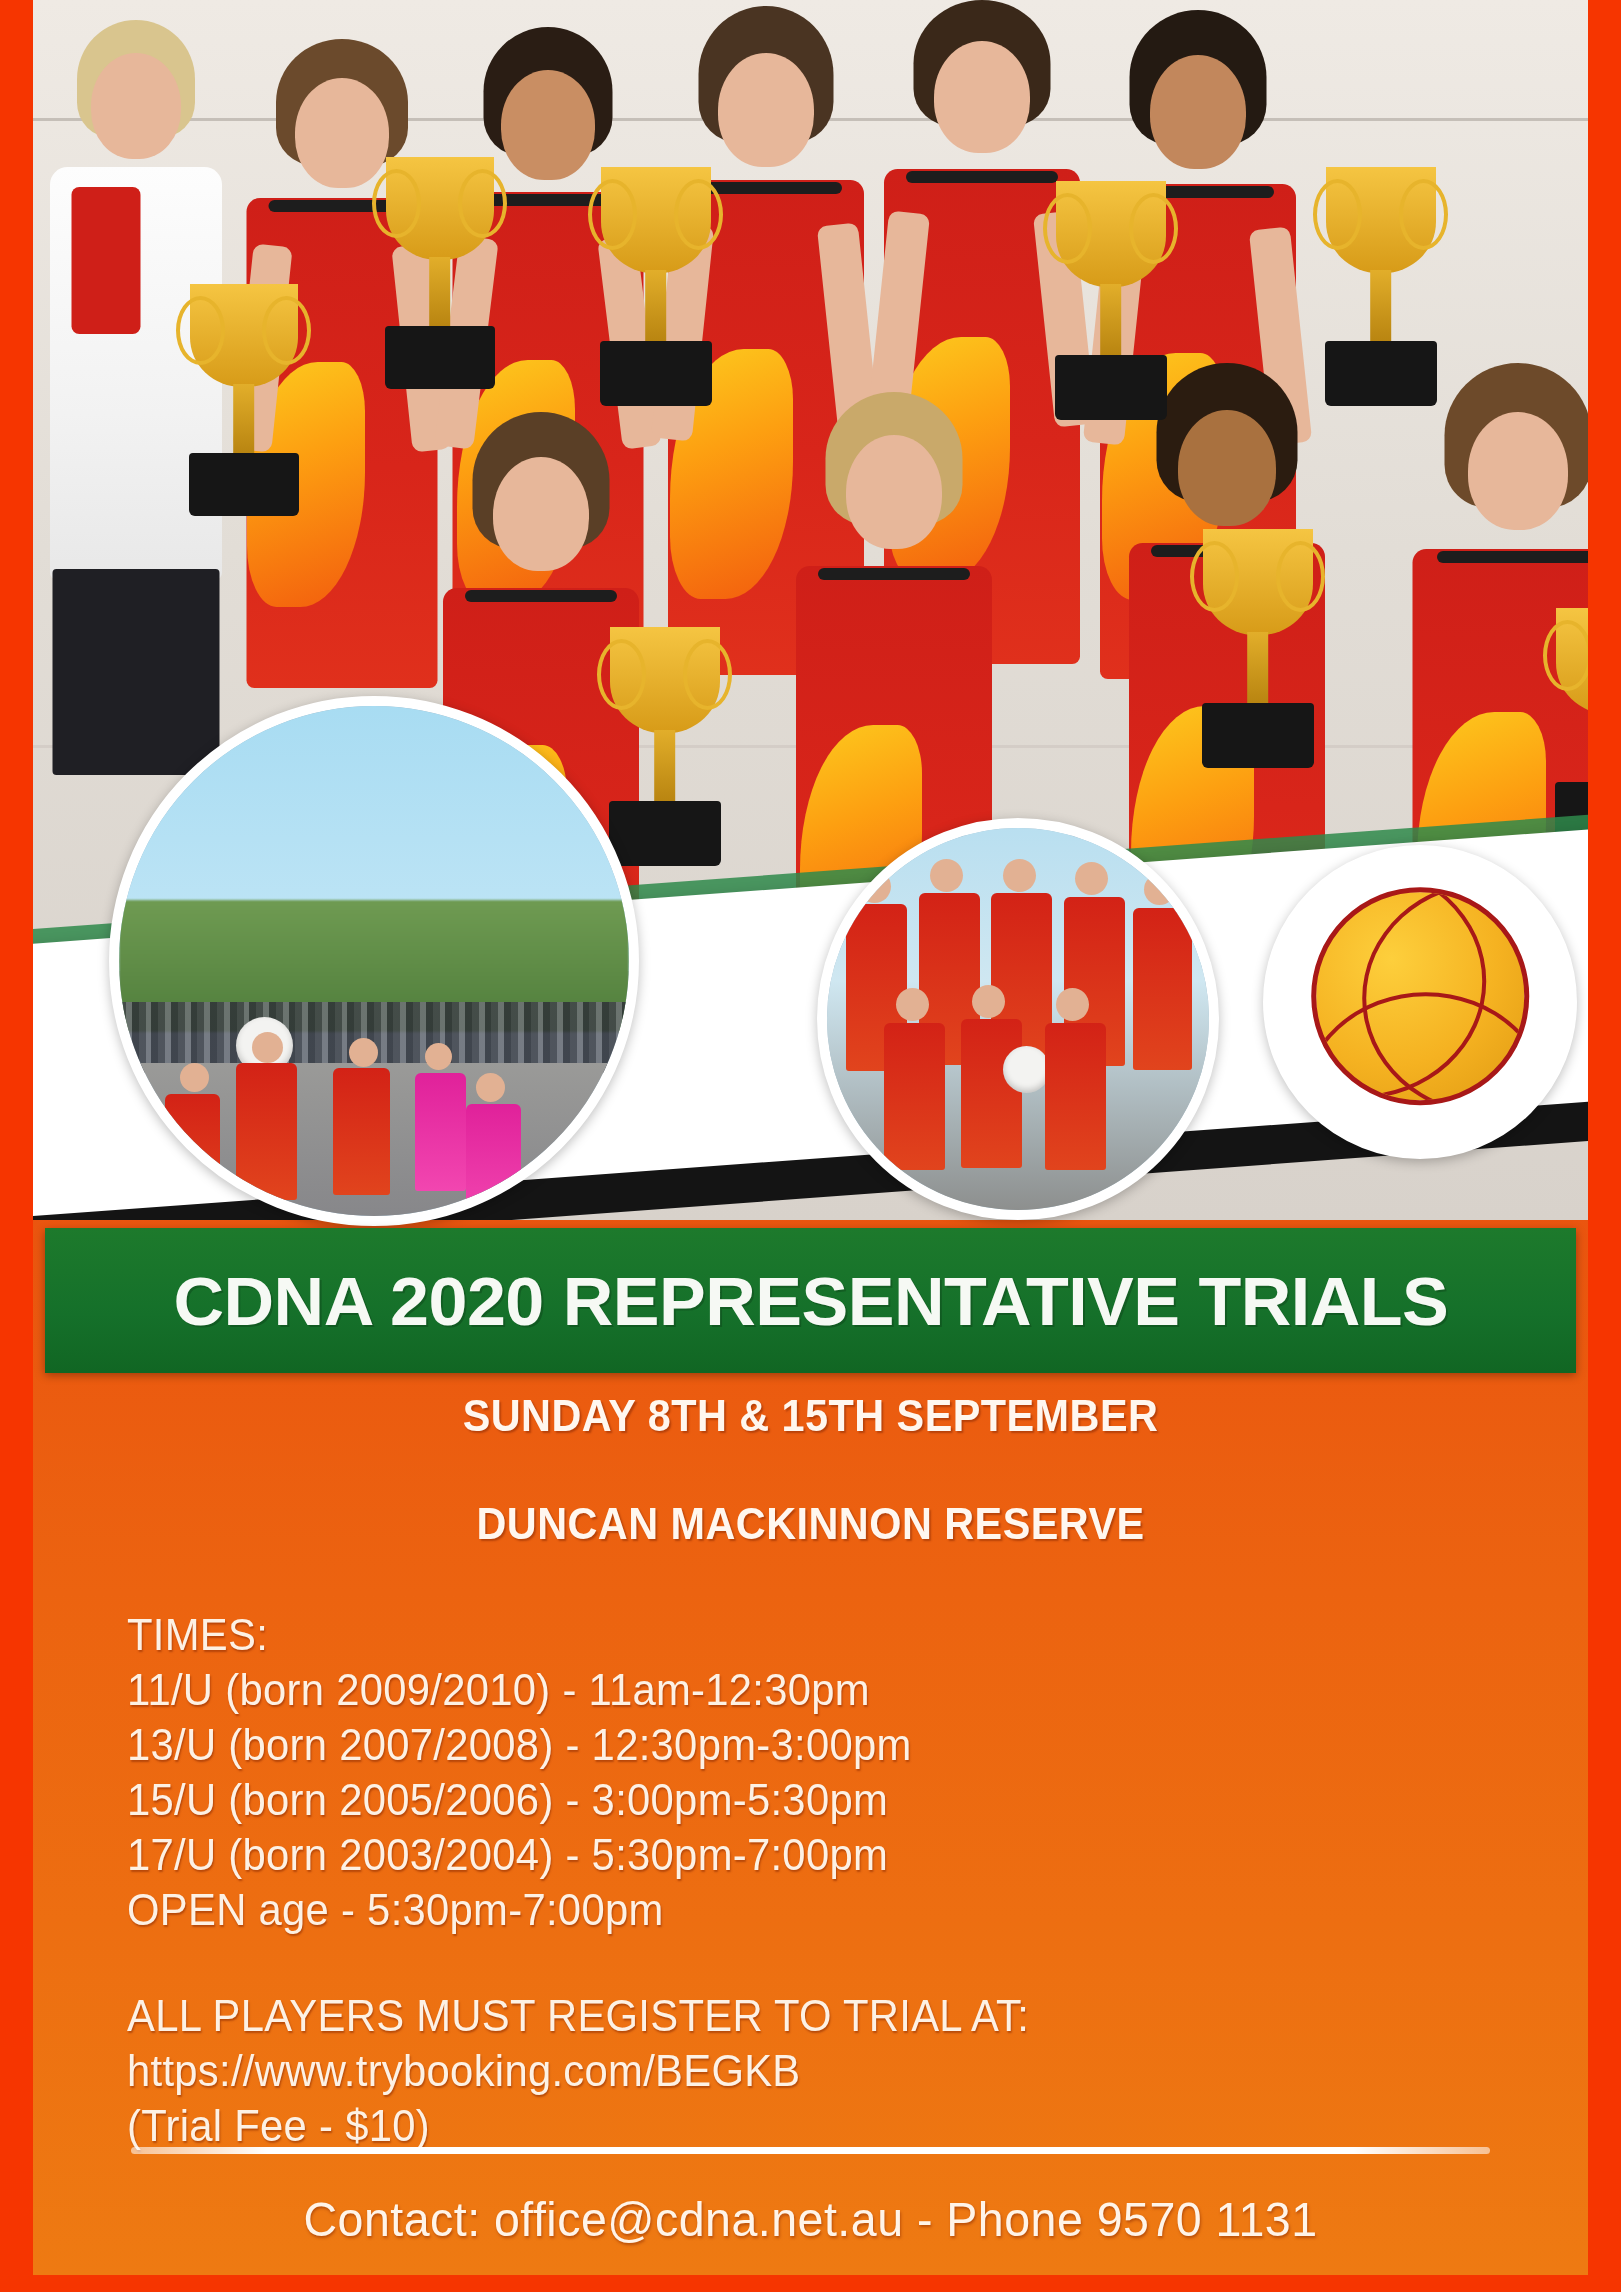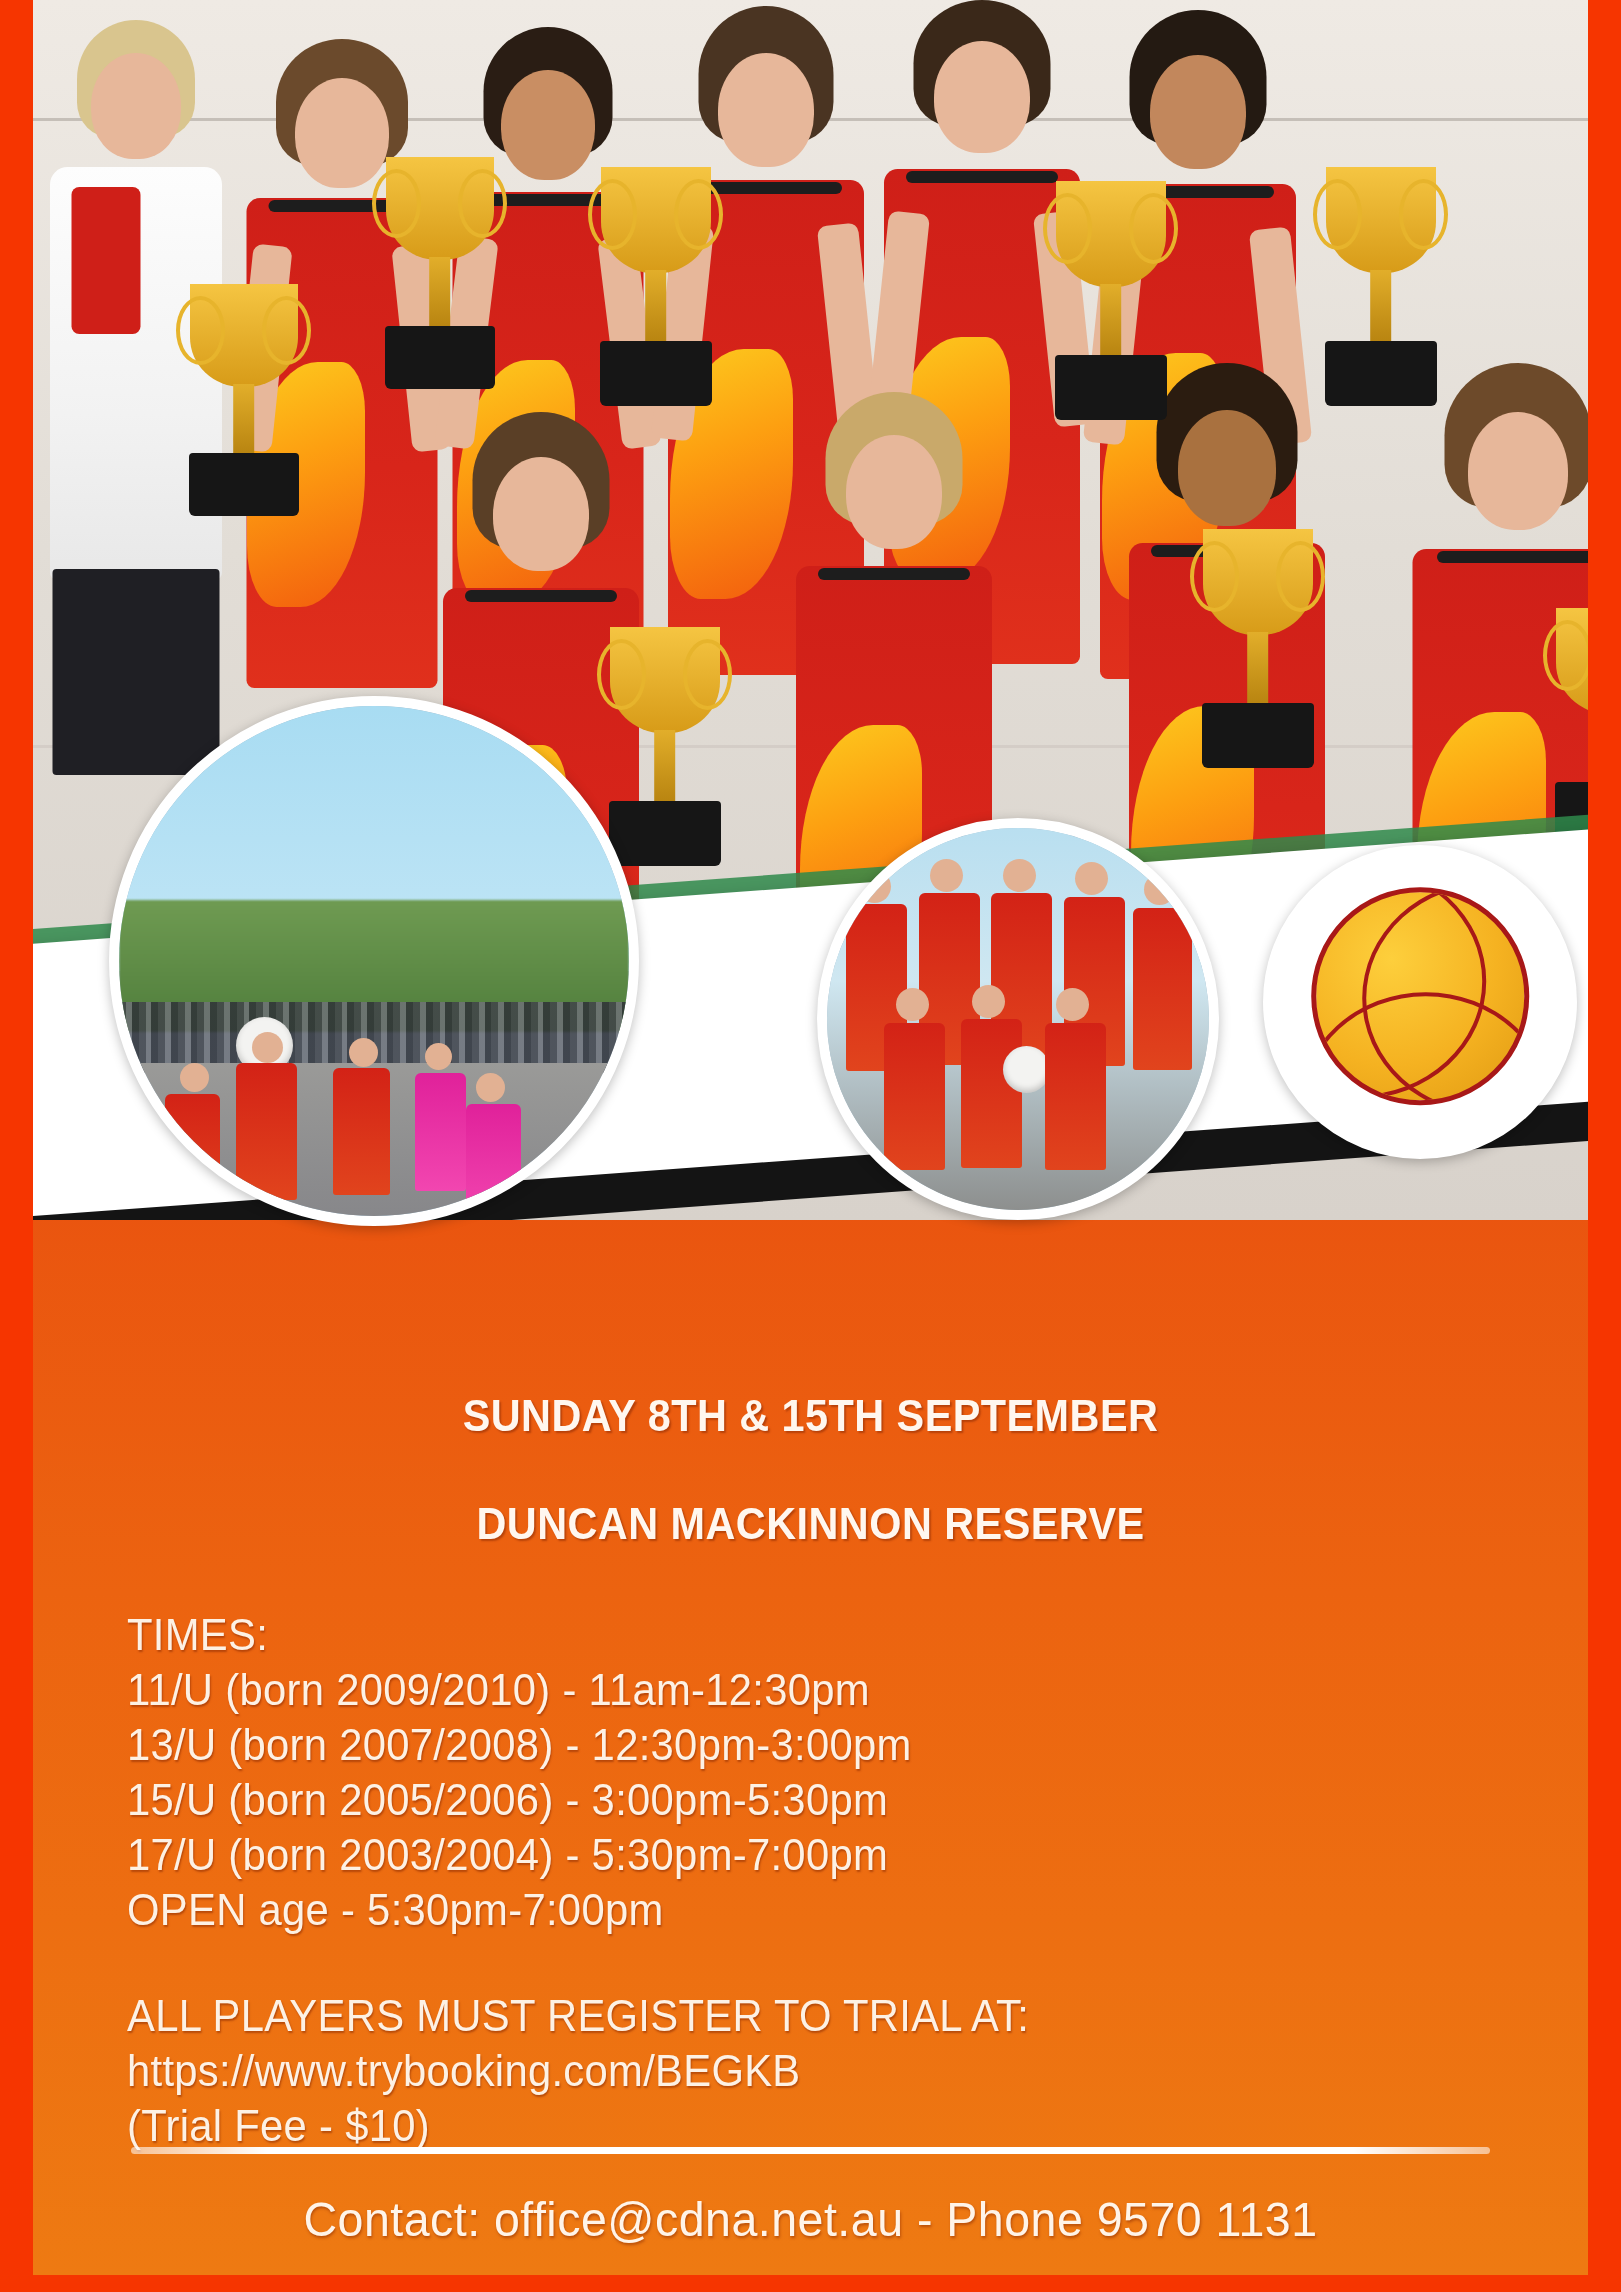--- a/index.html
+++ b/index.html
@@ -402,20 +402,23 @@
 
     <div class="circ logo" style="left:1230px;top:845px;width:294px;height:294px;">
       <div class="logo-ball">
         <div class="seam" style="left:-42%;top:-14%;width:120%;height:110%;"></div>
         <div class="seam" style="right:-46%;top:-6%;width:120%;height:110%;"></div>
         <div class="seam" style="left:-8%;bottom:-60%;width:118%;height:108%;"></div>
       </div>
       <div class="logo-swoosh"></div>
     </div>
 
+    <div class="banner">
+      <h1>CDNA 2020 REPRESENTATIVE TRIALS</h1>
+    </div>
 
     <div id="date-line" class="subhead">SUNDAY 8TH &amp; 15TH SEPTEMBER</div>
     <div id="venue-line" class="subhead">DUNCAN MACKINNON RESERVE</div>
 
     <div class="details">
       <div class="row">TIMES:</div>
       <div class="row">11/U (born 2009/2010) - 11am-12:30pm</div>
       <div class="row">13/U (born 2007/2008) - 12:30pm-3:00pm</div>
       <div class="row">15/U (born 2005/2006) - 3:00pm-5:30pm</div>
       <div class="row">17/U (born 2003/2004) - 5:30pm-7:00pm</div>

